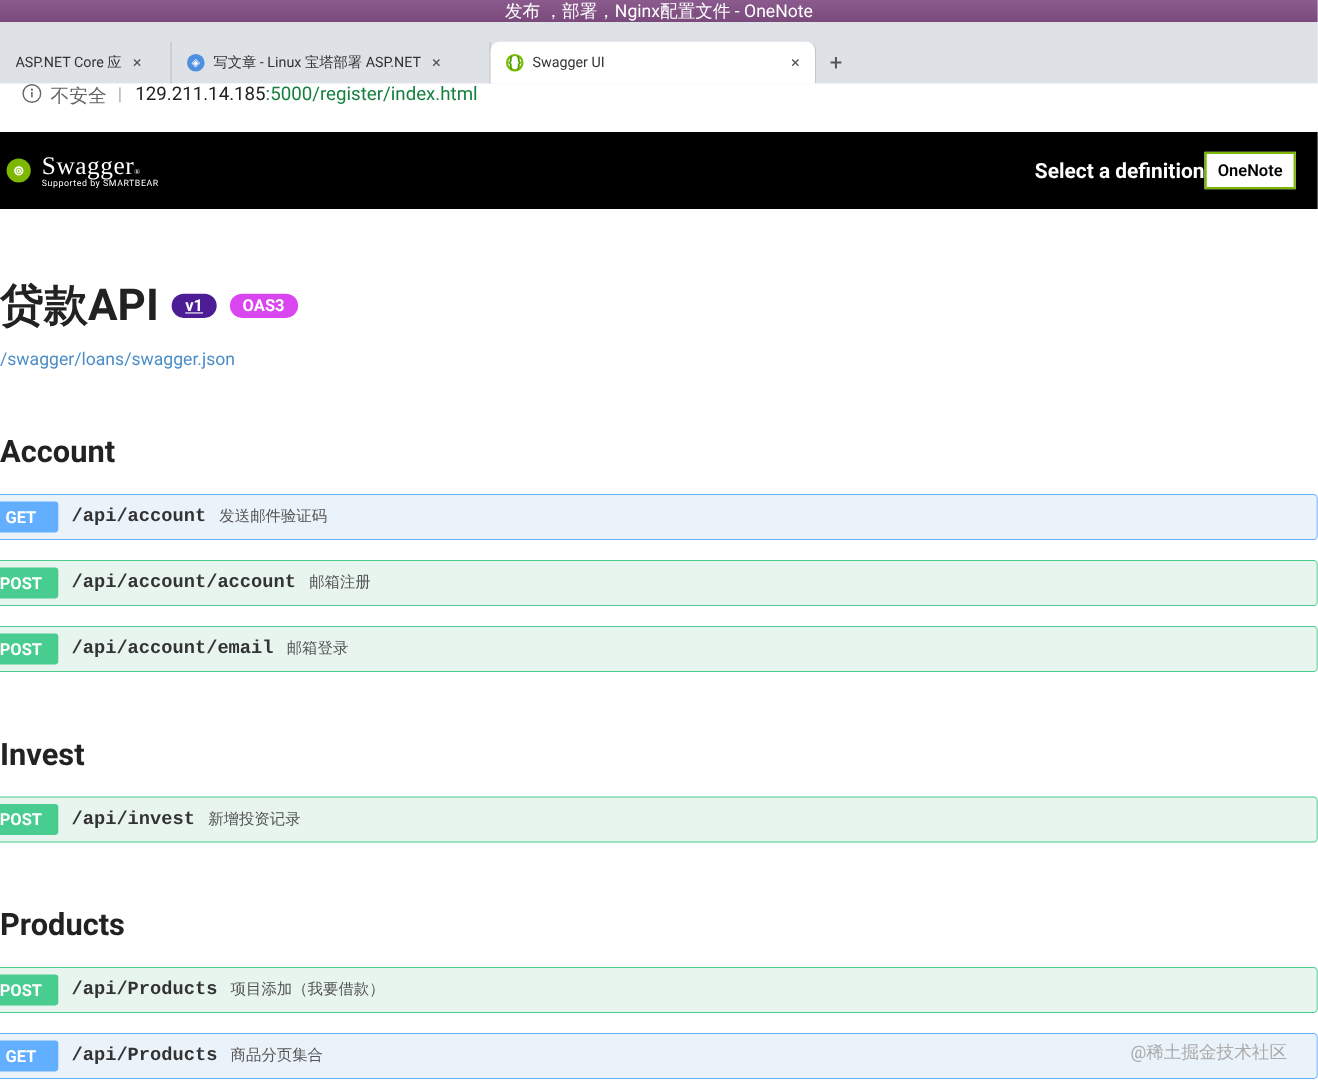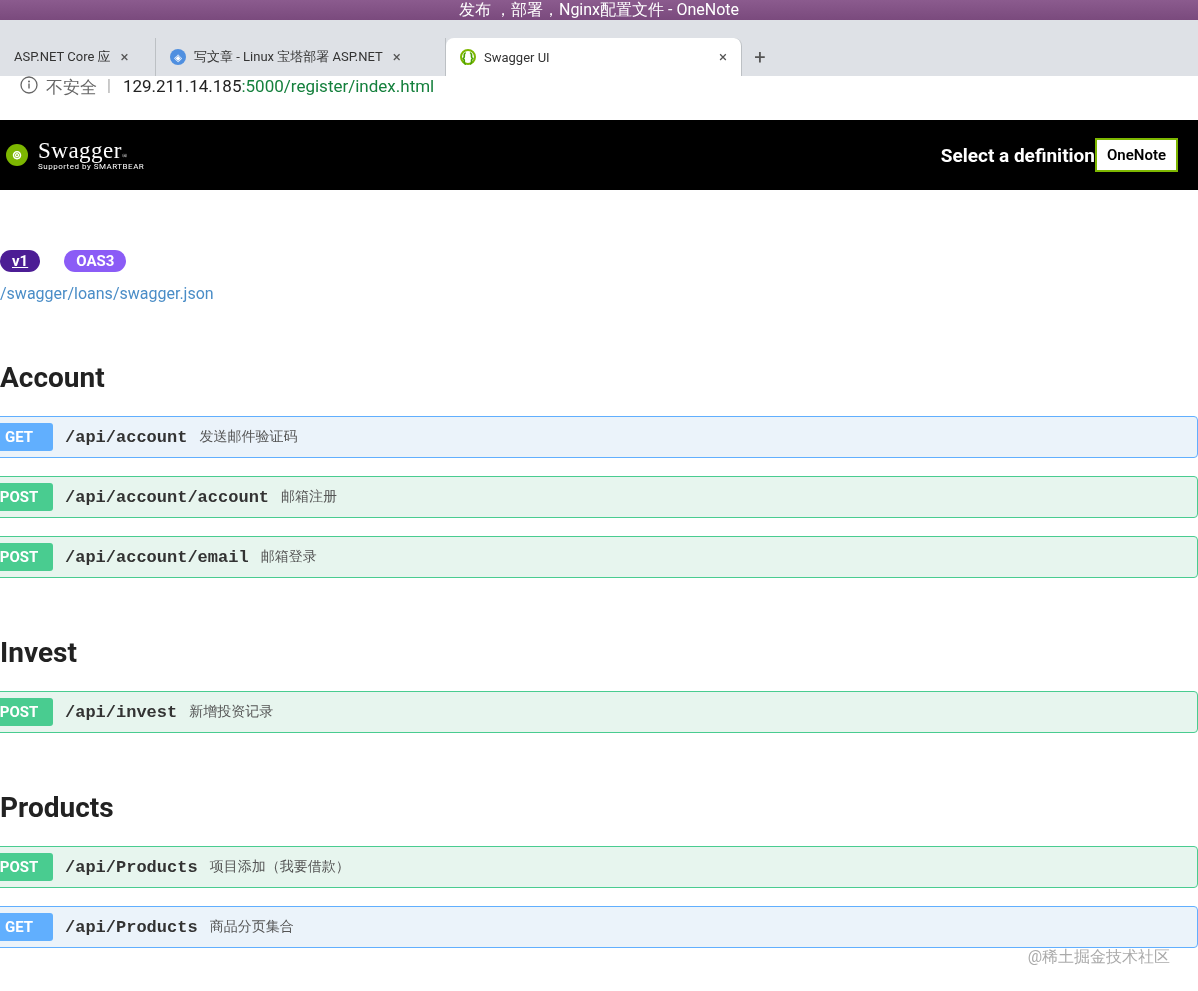--- a/index.html
+++ b/index.html
@@ -34,21 +34,21 @@
   .swag-right { margin-left:auto; display:flex; align-items:center; }
   .swag-select-label { font-weight:700; font-size:19px; }
   .swag-select { background:#fff; color:#000; border:2px solid #7db701; padding:6px 10px; font-weight:600; font-size:15px; }
   
   
   .content { padding:60px 0 0 0; margin-left:-22px; }
   .api-head { display:flex; align-items:center; gap:12px; padding-left:22px; }
   .api-title { font-size:40px; font-weight:700; color:#222; }
   .pill { border-radius:20px; padding:2px 12px; font-size:15px; font-weight:700; color:#fff; }
   .pill.v { background:#4c1d95;text-decoration:underline; }
-  .pill.oas { background:#8b5cf6;margin-left:12px; }
+  .pill.oas { background:#d946ef; }
   .json-link { color:#4a8dc7; font-size:16px; margin-top:12px; padding-left:22px; cursor:pointer; }
   
   .tag-section { margin-top:58px; }
   .tag-title { font-size:28px; font-weight:700; color:#222; padding-left:22px; margin-bottom:22px; cursor:pointer; }
   
   .op { border:1px solid; border-radius:4px; margin-bottom:18px; display:flex; align-items:center; height:42px; padding-left:6px; cursor:pointer; overflow:hidden; }
   .op.get  { background:#ebf3fa; border-color:#61affe; }
   .op.post { background:#e7f5ee; border-color:#49cc90; }
   .method { width:68px; height:28px; border-radius:3px; color:#fff; font-weight:700; font-size:15px; display:flex; align-items:center; justify-content:center; margin-right:12px; flex-shrink:0; }
   .method.get  { background:#61affe; }
@@ -111,20 +111,21 @@
   <div class="swag-right">
     <span class="swag-select-label">Select a definition</span>
     <div class="swag-select">
       <span>OneNote</span>
     </div>
   </div>
 </div>
 
 <div class="content">
   <div class="api-head">
+    <span class="api-title">贷款API</span>
     <span class="pill v">v1</span>
     <span class="pill oas">OAS3</span>
   </div>
   <div class="json-link">/swagger/loans/swagger.json</div>
 
   <div id="sections">
       <div class="tag-section">
         <div class="tag-title">Account</div>
         <div class="op get">
           <span class="method get">GET</span>

